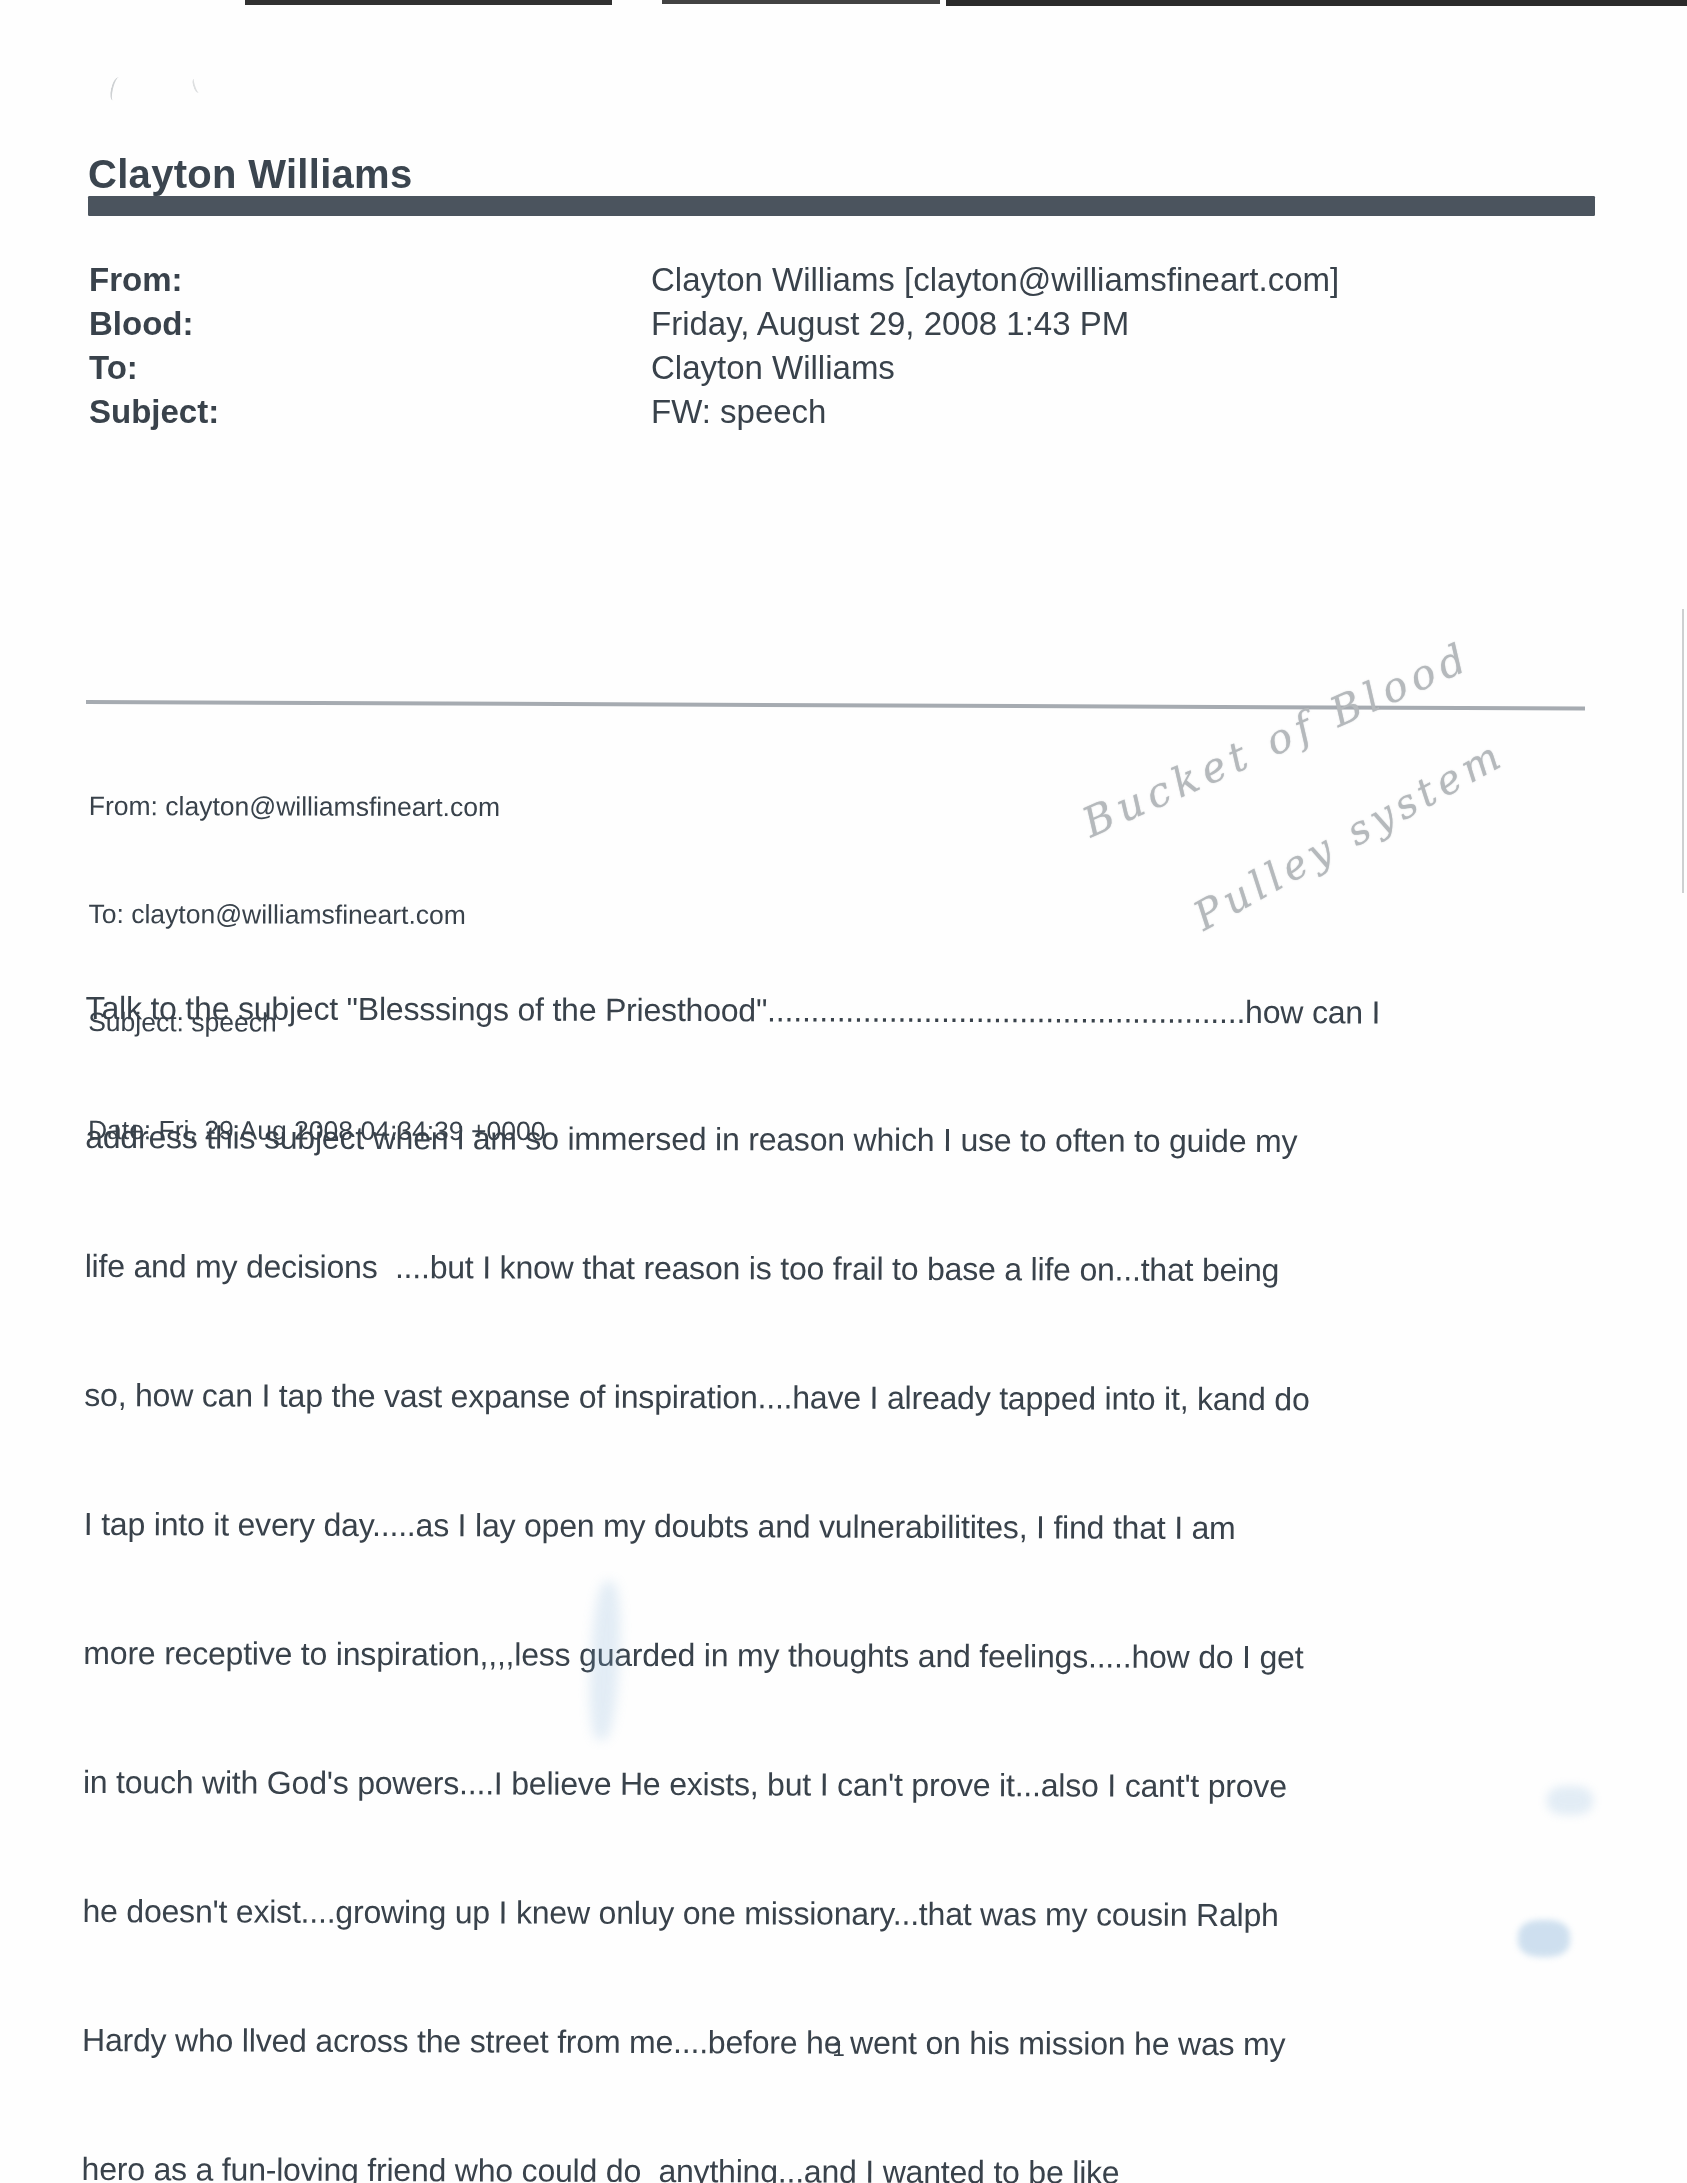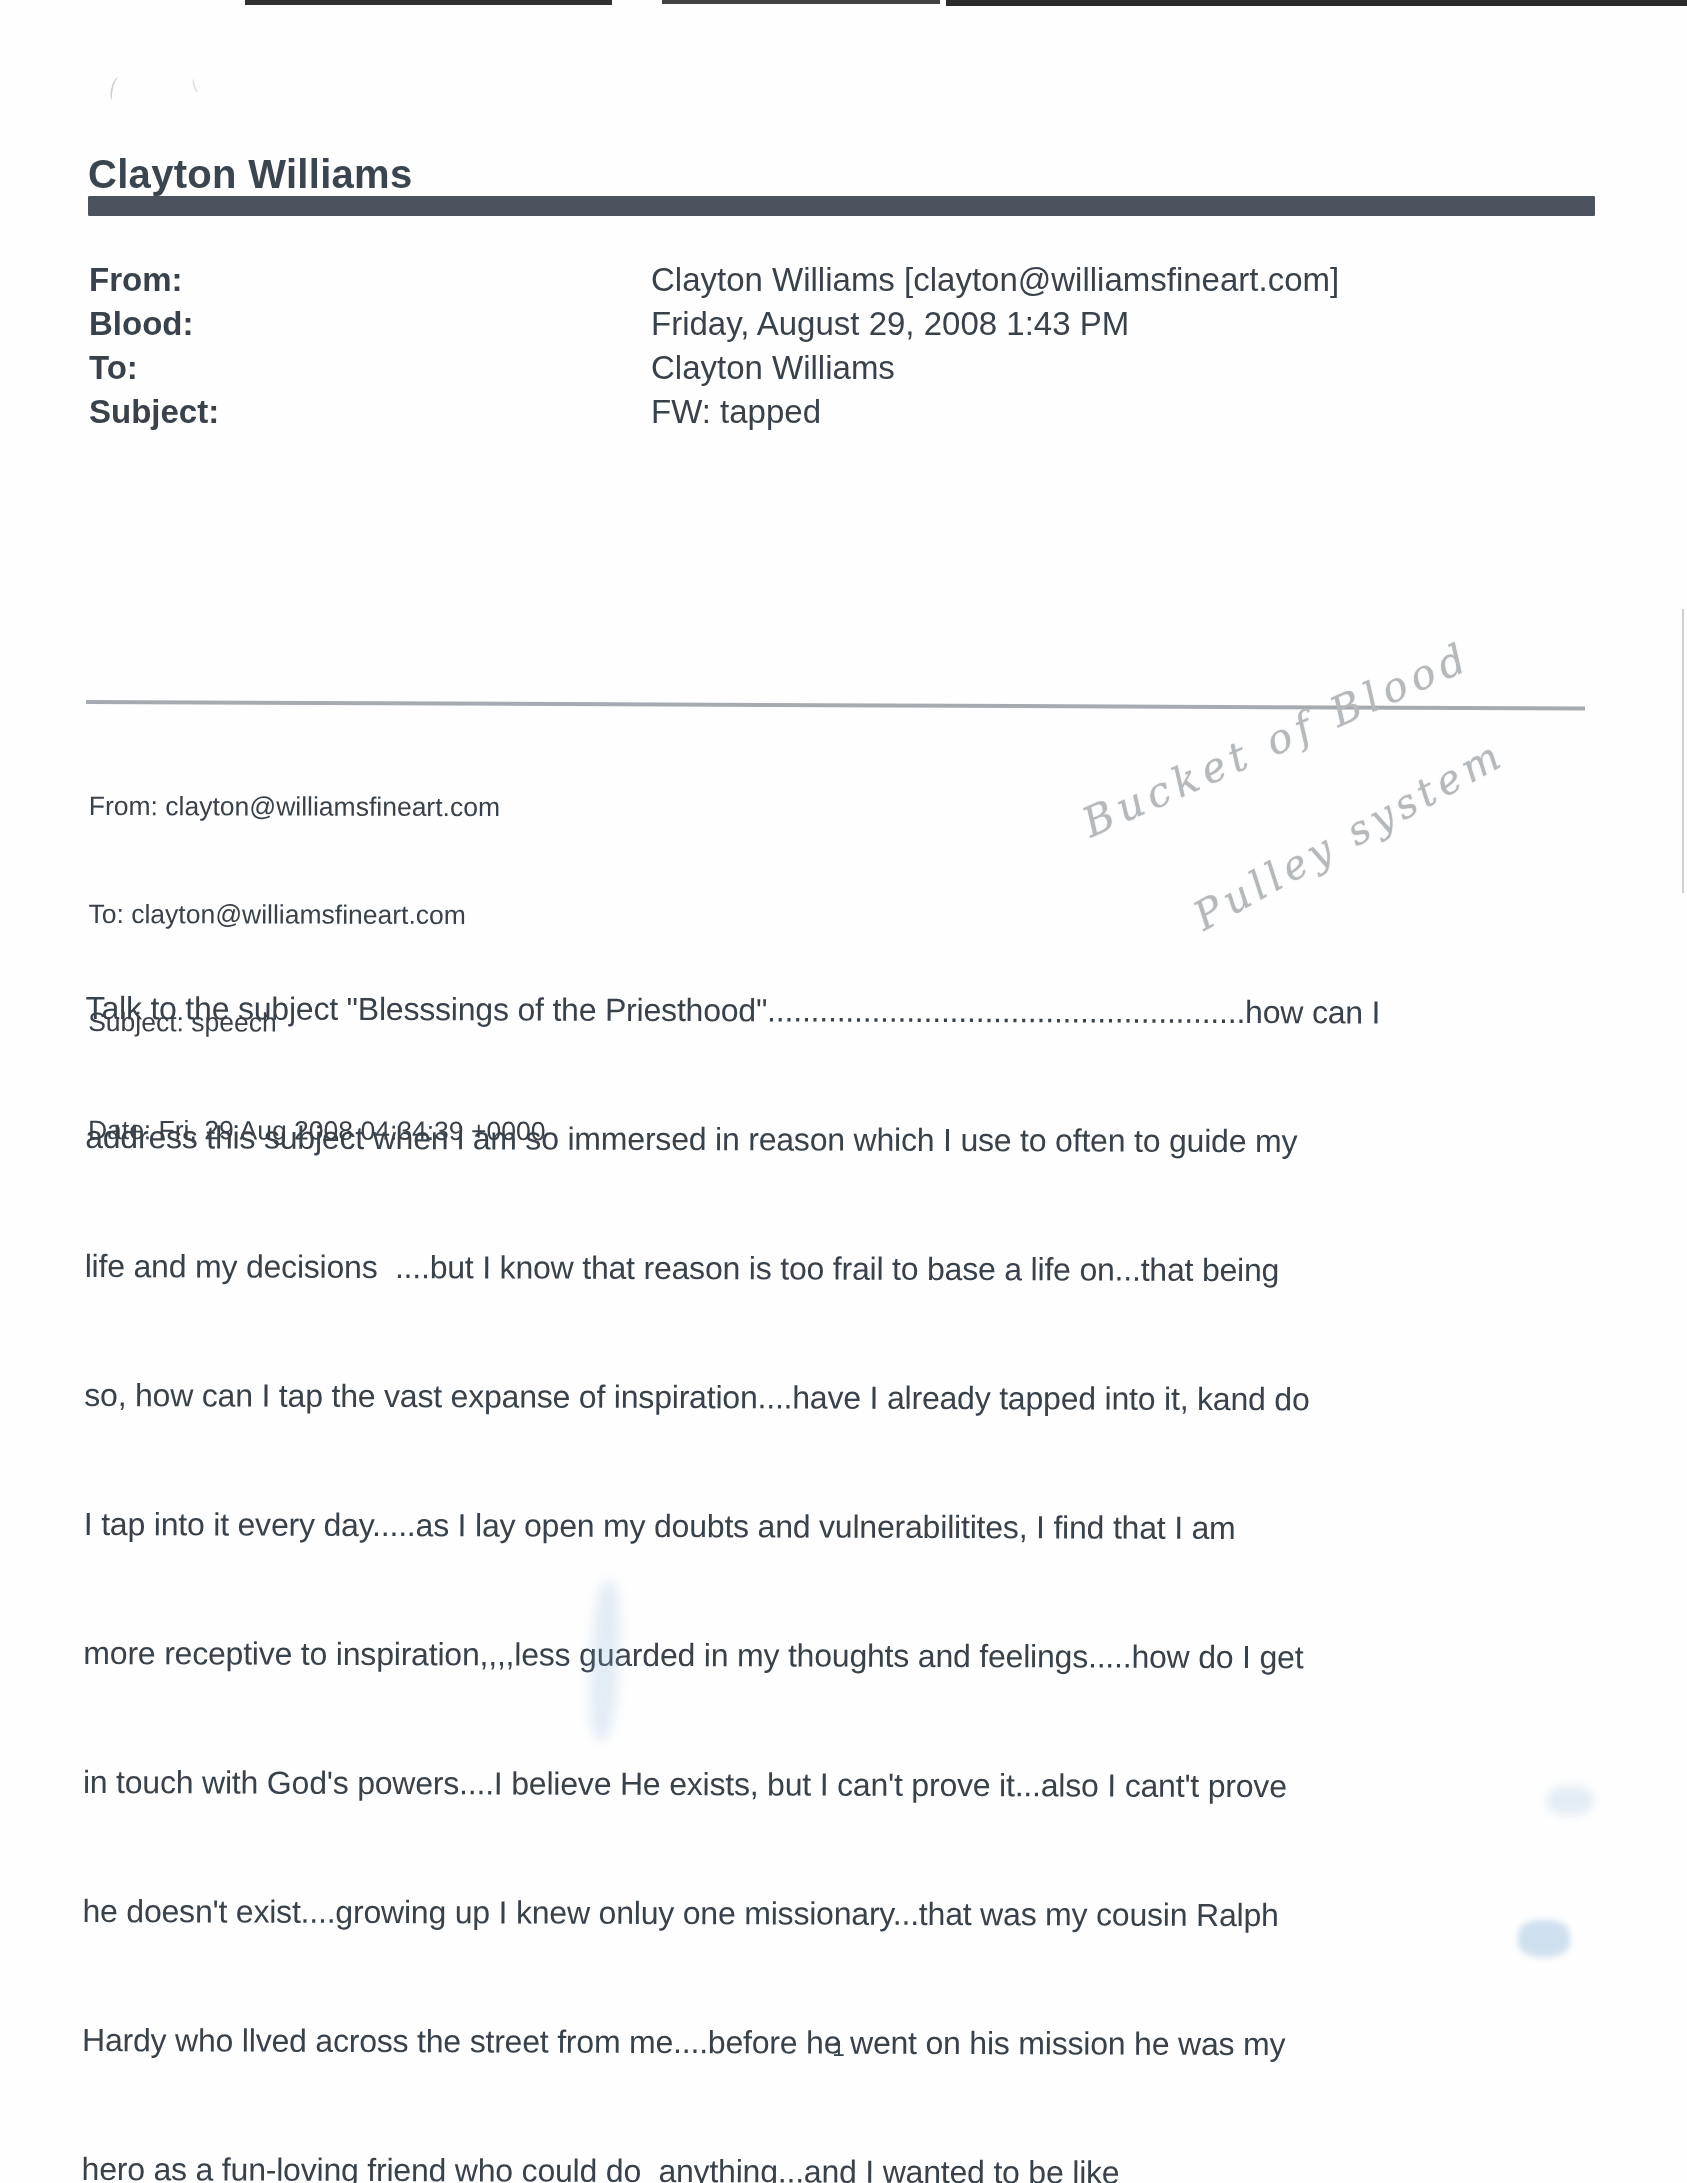--- a/index.html
+++ b/index.html
@@ -105,21 +105,21 @@
     <div class="field-row">
       <span class="field-label">Blood:</span>
       <span class="field-value">Friday, August 29, 2008 1:43 PM</span>
     </div>
     <div class="field-row">
       <span class="field-label">To:</span>
       <span class="field-value">Clayton Williams</span>
     </div>
     <div class="field-row">
       <span class="field-label">Subject:</span>
-      <span class="field-value">FW: tapped</span>
+      <span class="field-value">FW: speech</span>
     </div>
   </div>
 
   <div class="quoted-rule"></div>
 
   <div class="handwriting hw-1">Bucket of Blood</div>
   <div class="handwriting hw-2">Pulley system</div>
 
   <div class="quoted">
     <div>From: clayton@williamsfineart.com</div>

